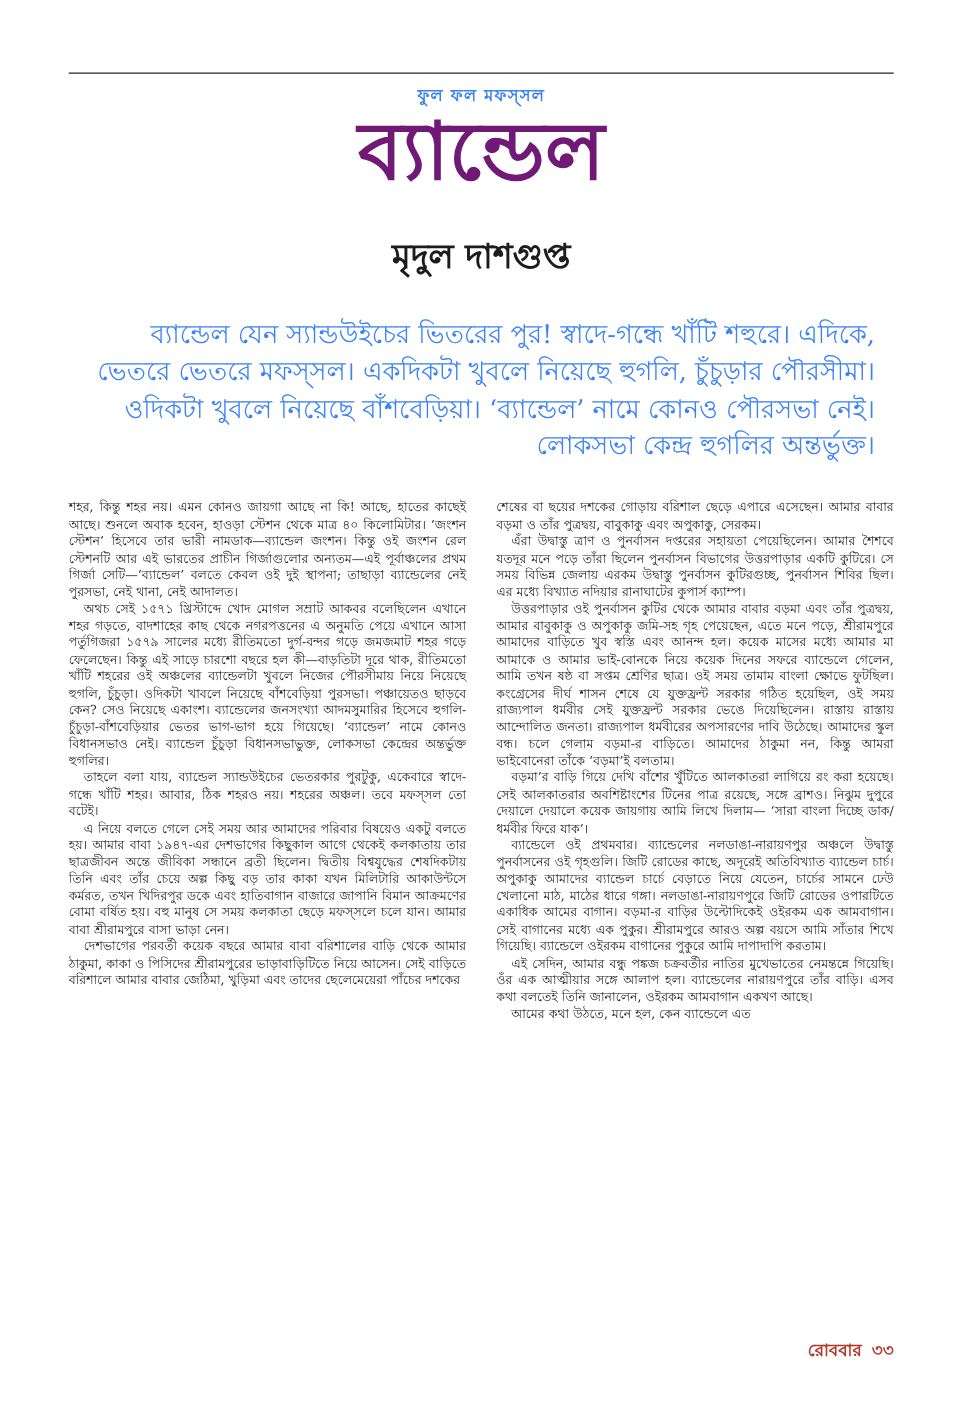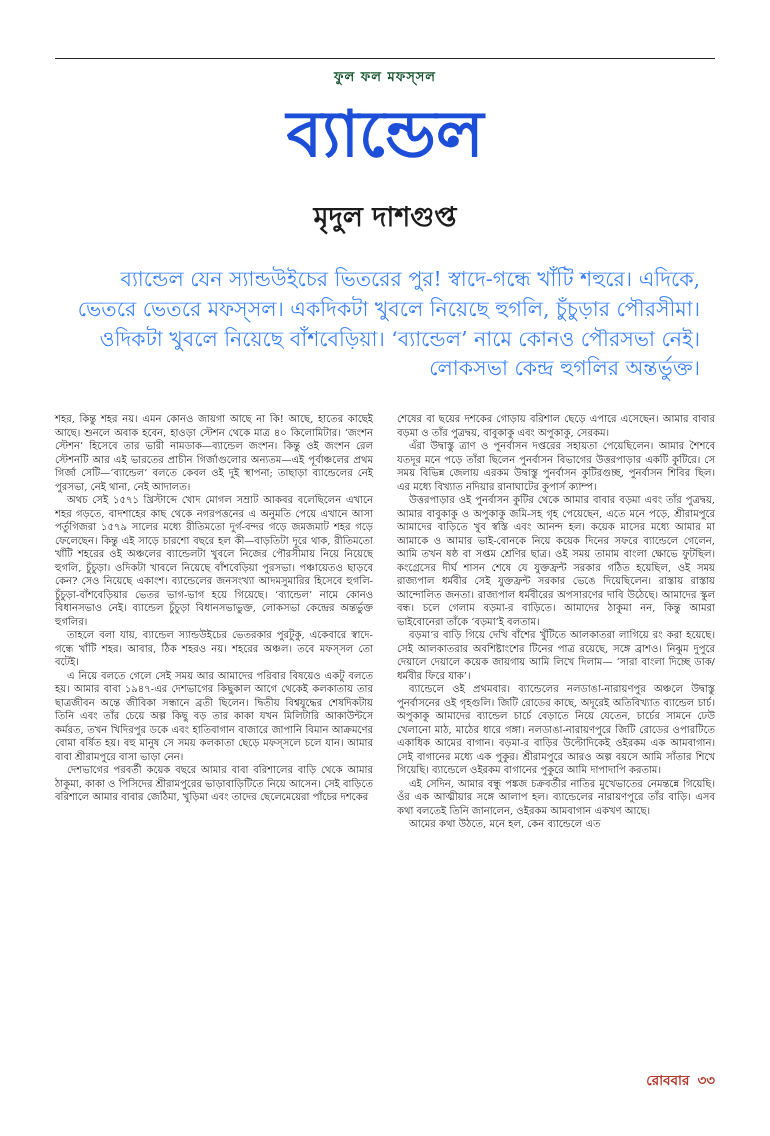--- a/index.html
+++ b/index.html
@@ -17,30 +17,30 @@
 
   .kicker-rule {
     margin-top: 58px;
     border: none;
     border-top: 1.5px solid #2b2624;
     width: 100%;
   }
   .kicker {
     margin-top: 4px;
     text-align: center;
-    color: #14532d;
+    color: #3b82f6;
     font-size: 13px;
     letter-spacing: 1px;
     font-weight: bold;
   }
 
   .title {
-    margin-top: 12px;
+    margin-top: 0;
     text-align: center;
-    color: #1d4ed8;
+    color: #701a75;
     font-size: 64px;
     line-height: 1.05;
     font-weight: bold;
     font-family: "DejaVu Serif", "Liberation Serif", serif;
   }
 
   .author {
     margin-top: 29px;
     text-align: center;
     color: #1c1c1c;

